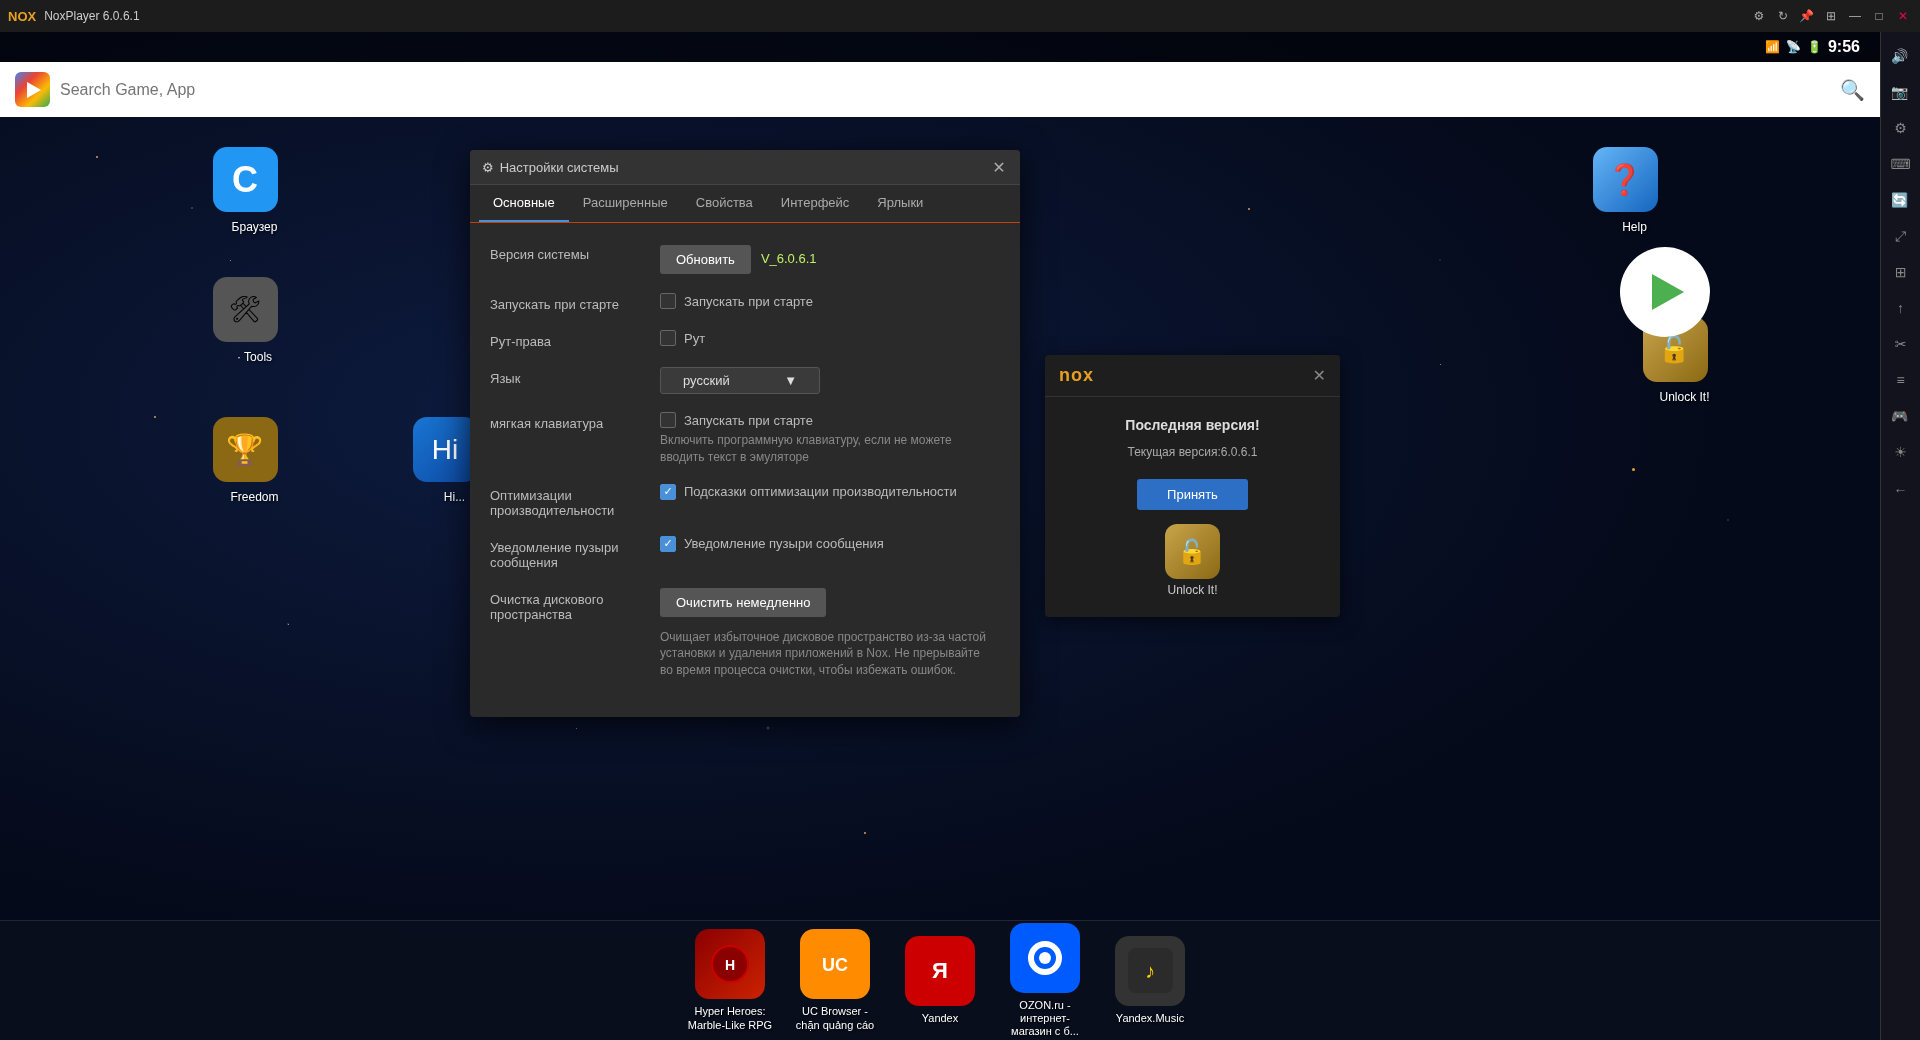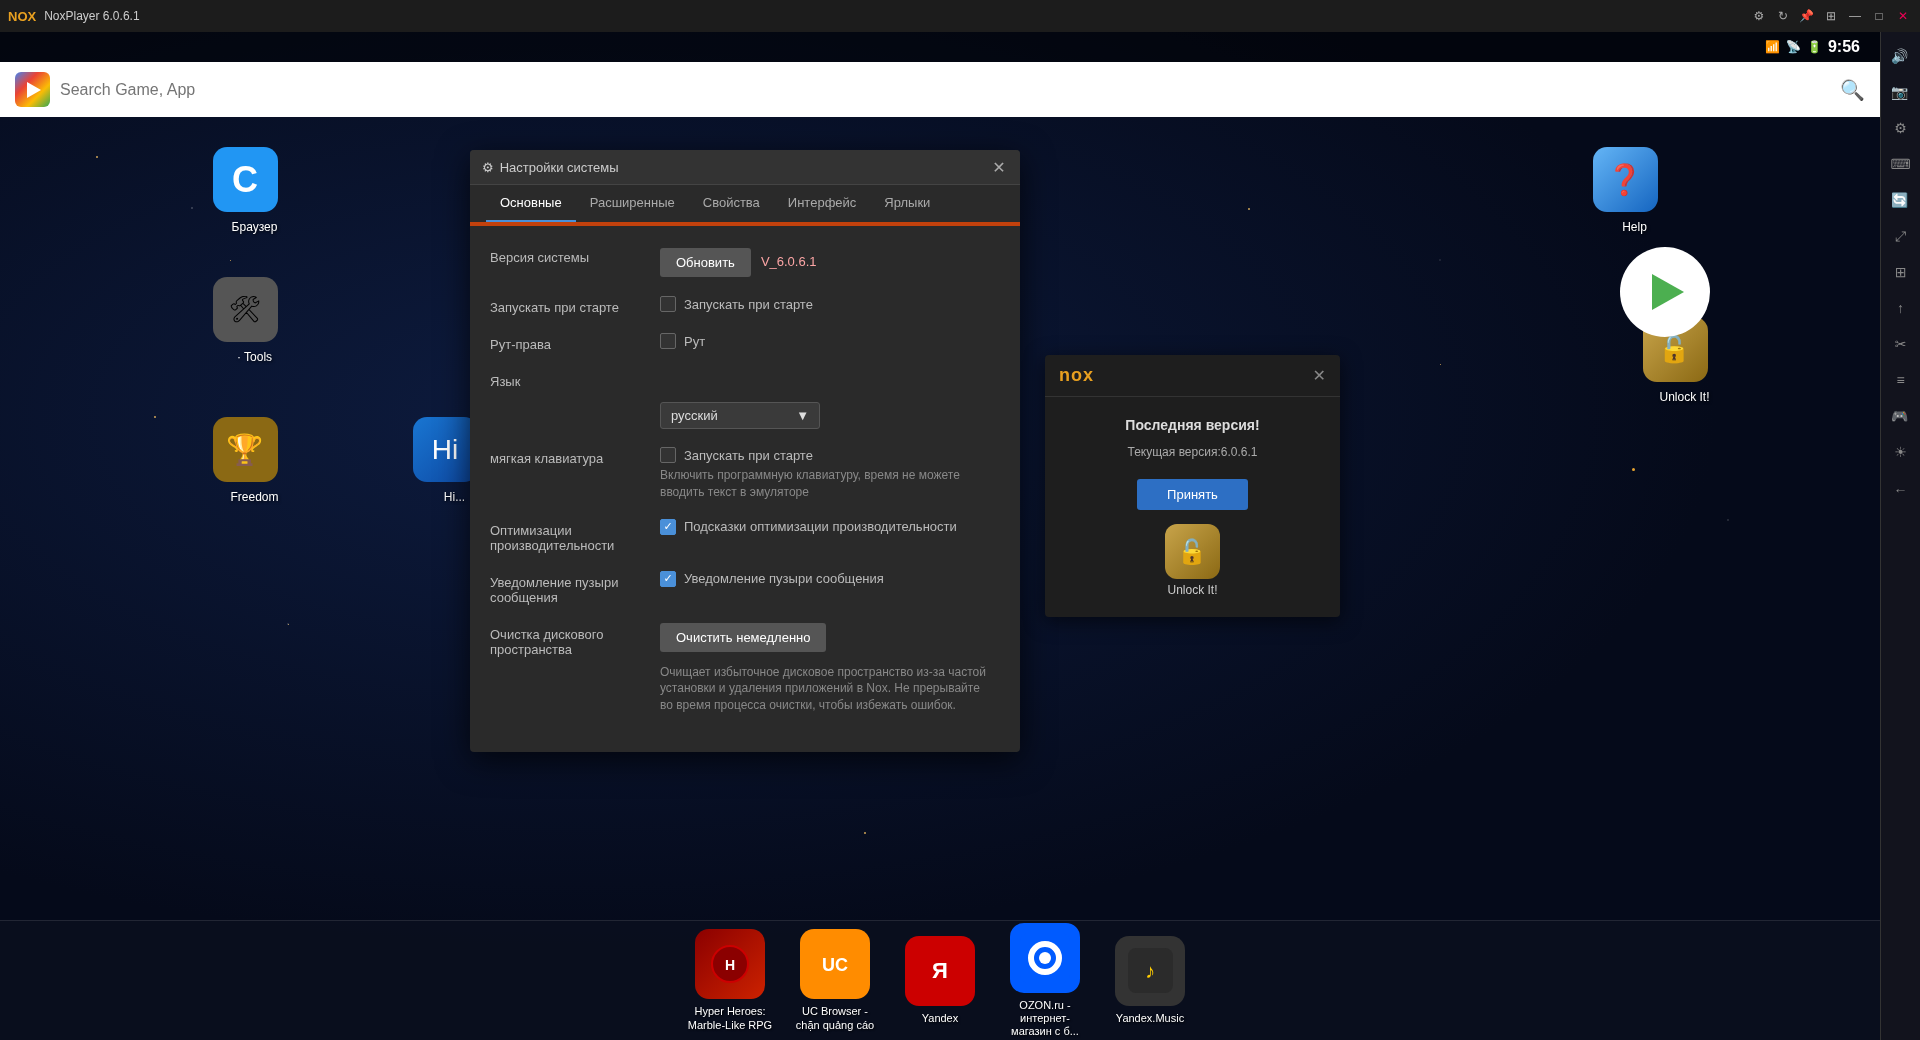--- a/index.html
+++ b/index.html
@@ -385,22 +385,22 @@
       color: #aaa;
       cursor: pointer;
       font-size: 16px;
       display: flex;
       align-items: center;
       justify-content: center;
     }
     .dialog-tabs {
       display: flex;
       background: #2a2a2a;
-      border-bottom: 4px solid #c2410c;
-      padding: 0 16px;
+      border-bottom: 1px solid #c2410c;
+      padding: 0 9px;
     }
     .dialog-tab {
       padding: 10px 14px;
       color: #aaa;
       font-size: 13px;
       cursor: pointer;
       border-bottom: 2px solid transparent;
     }
     .dialog-tab.active {
       color: white;
@@ -428,21 +428,21 @@
     .btn-update {
       background: #555;
       color: white;
       border: none;
       padding: 7px 16px;
       border-radius: 3px;
       font-size: 13px;
       cursor: pointer;
     }
     .version-text {
-      color: #fca5a5;
+      color: #bef264;
       font-size: 13px;
       margin-left: 10px;
       line-height: 32px;
     }
     .checkbox-row {
       display: flex;
       align-items: center;
       gap: 8px;
     }
     .checkbox-custom {
@@ -465,29 +465,28 @@
       font-size: 11px;
     }
     .checkbox-label {
       color: #bbb;
       font-size: 13px;
     }
     .select-control {
       background: #3a3a3a;
       border: 1px solid #555;
       color: #ddd;
-      padding: 5px 10px;
+      padding: 5px 22px;
       font-size: 13px;
       border-radius: 3px;
       width: 160px;
       cursor: pointer;
       display: flex;
       align-items: center;
       justify-content: space-between;
-      margin-top: 32px;
     }
     .hint-text {
       color: #888;
       font-size: 12px;
       margin-top: 4px;
       line-height: 1.4;
       max-width: 330px;
     }
     .btn-clean {
       background: #555;
@@ -886,21 +885,21 @@
         </div>
       </div>
 
       <div class="settings-row">
         <div class="settings-label">мягкая клавиатура</div>
         <div class="settings-control">
           <div class="checkbox-row">
             <div class="checkbox-custom"></div>
             <span class="checkbox-label">Запускать при старте</span>
           </div>
-          <div class="hint-text">Включить программную клавиатуру, время не можете вводить текст в эмуляторе</div>
+          <div class="hint-text">Включить программную клавиатуру, если не можете вводить текст в эмуляторе</div>
         </div>
       </div>
 
       <div class="settings-row">
         <div class="settings-label">Оптимизации производительности</div>
         <div class="settings-control">
           <div class="checkbox-row">
             <div class="checkbox-custom checked"></div>
             <span class="checkbox-label">Подсказки оптимизации производительности</span>
           </div>

